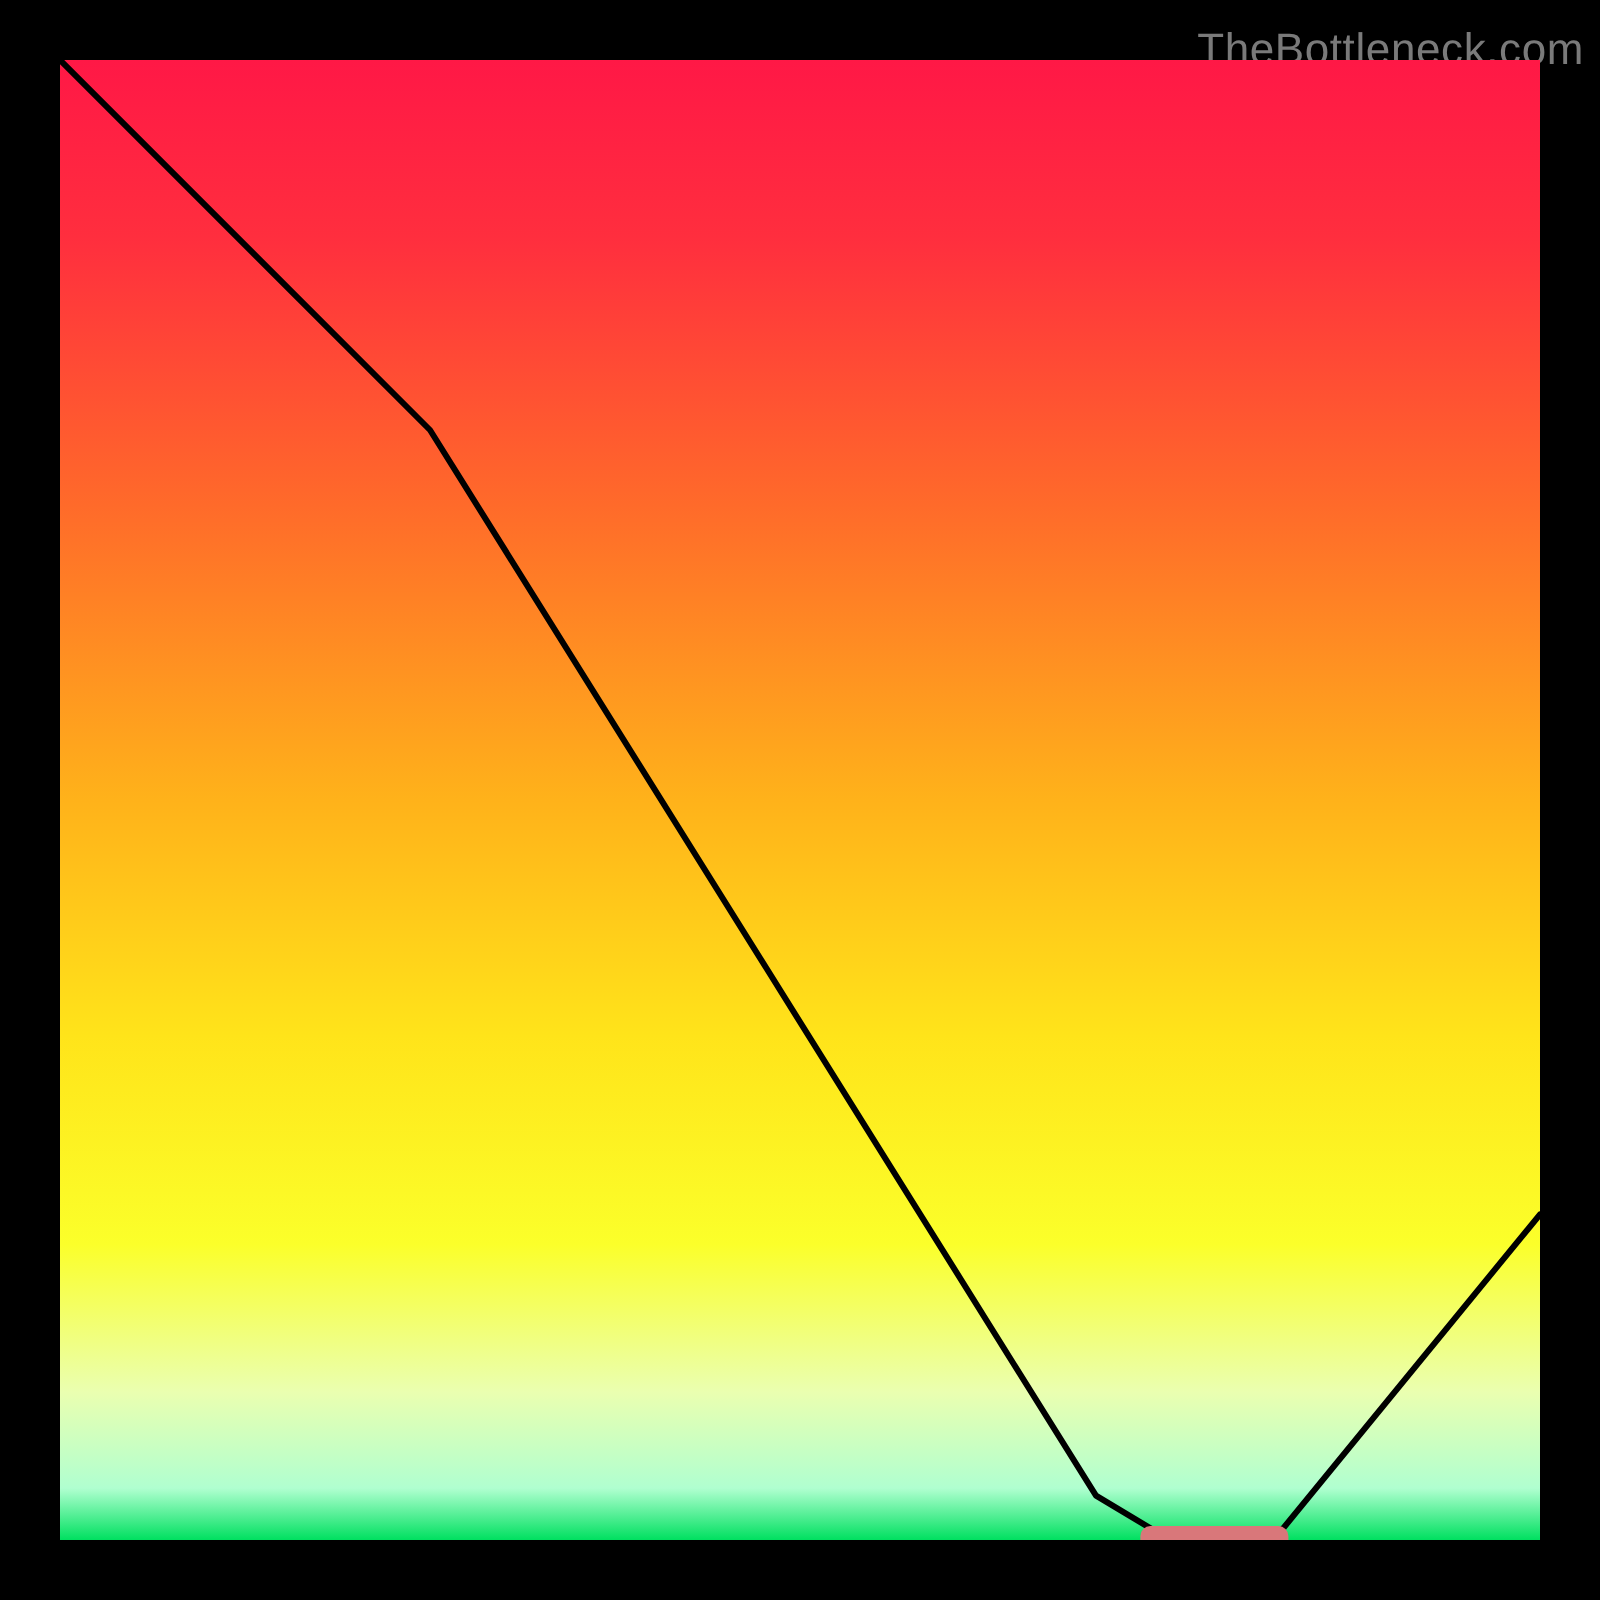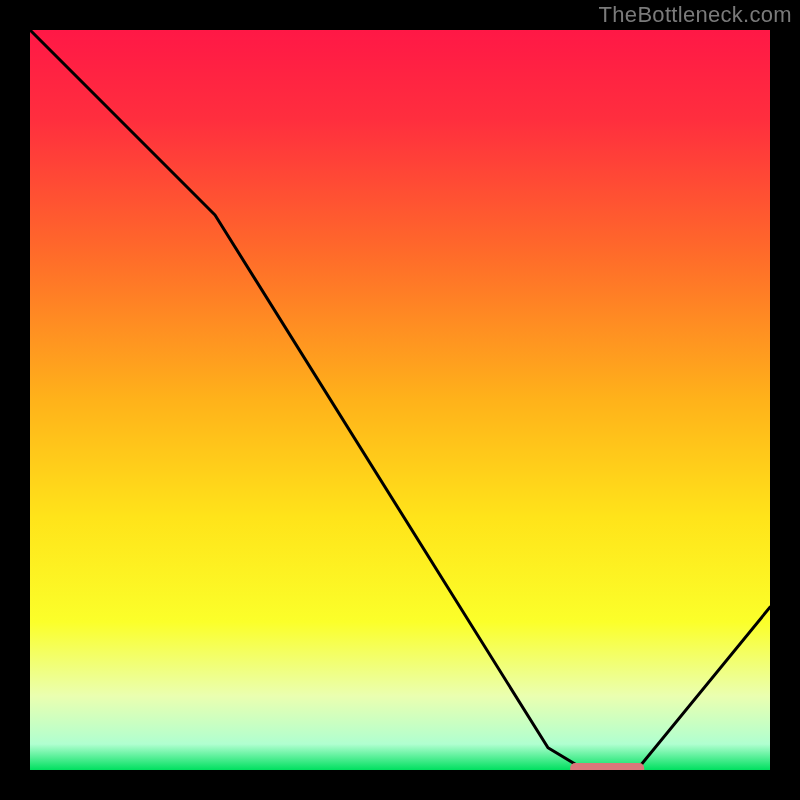--- a/index.html
+++ b/index.html
@@ -18,21 +18,21 @@
     background: #000;
   }
   .watermark {
     position: absolute;
     top: 0;
     right: 8px;
     color: #7a7a7a;
     font-size: 22px;
     font-weight: 500;
     letter-spacing: 0.3px;
-    padding-top: 2px;
+    padding-top: 12px;
   }
   .plot {
     position: absolute;
     left: 30px;
     top: 30px;
     width: 740px;
     height: 740px;
   }
   svg { display: block; }
 </style>

